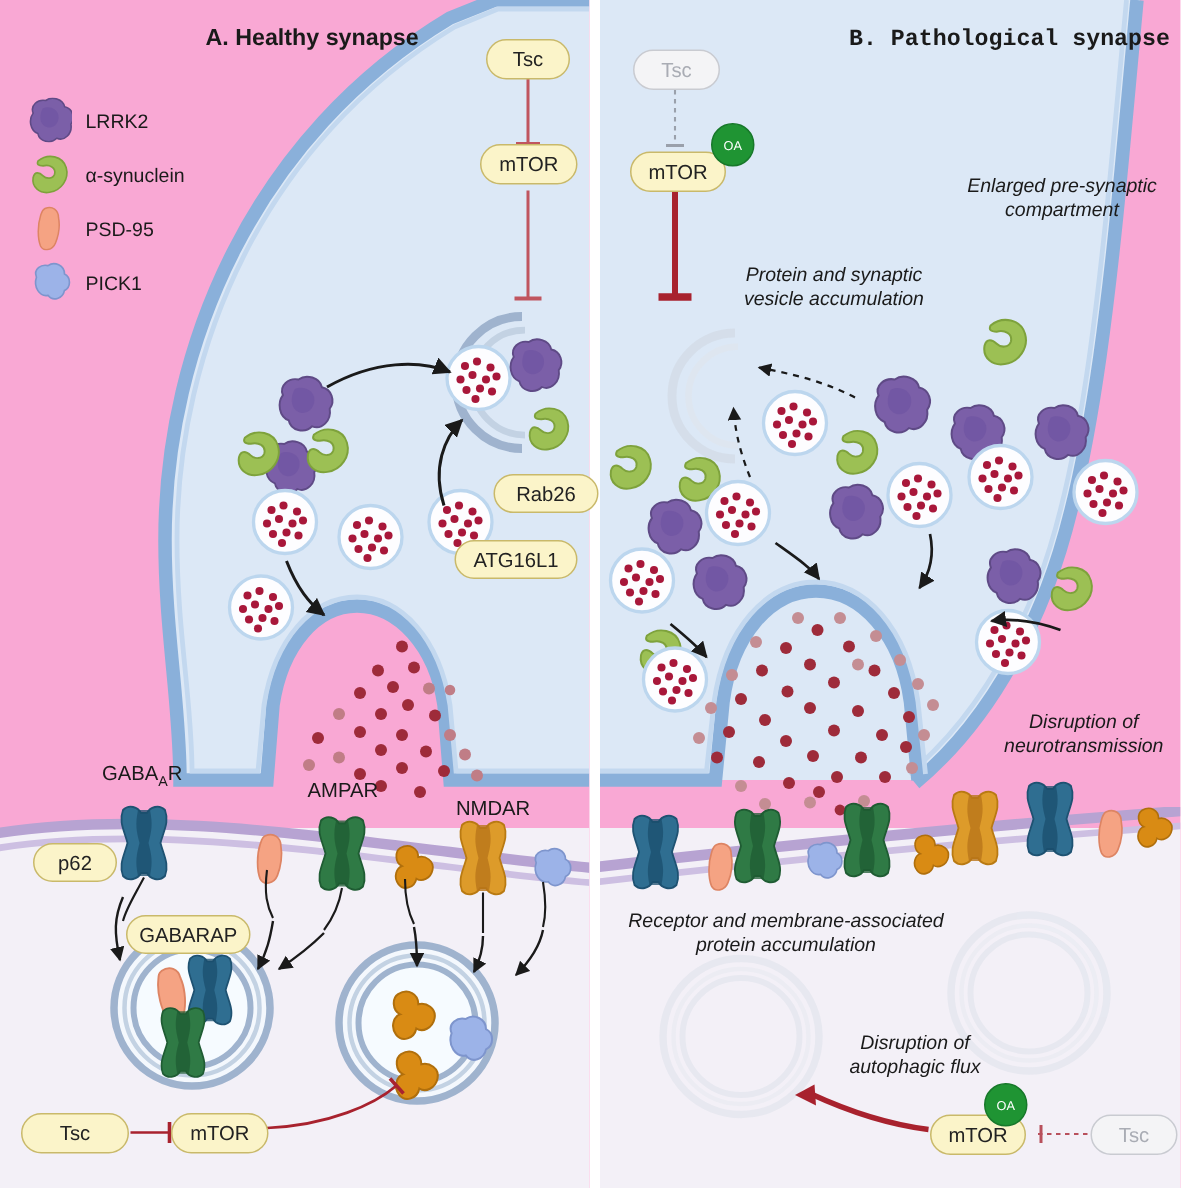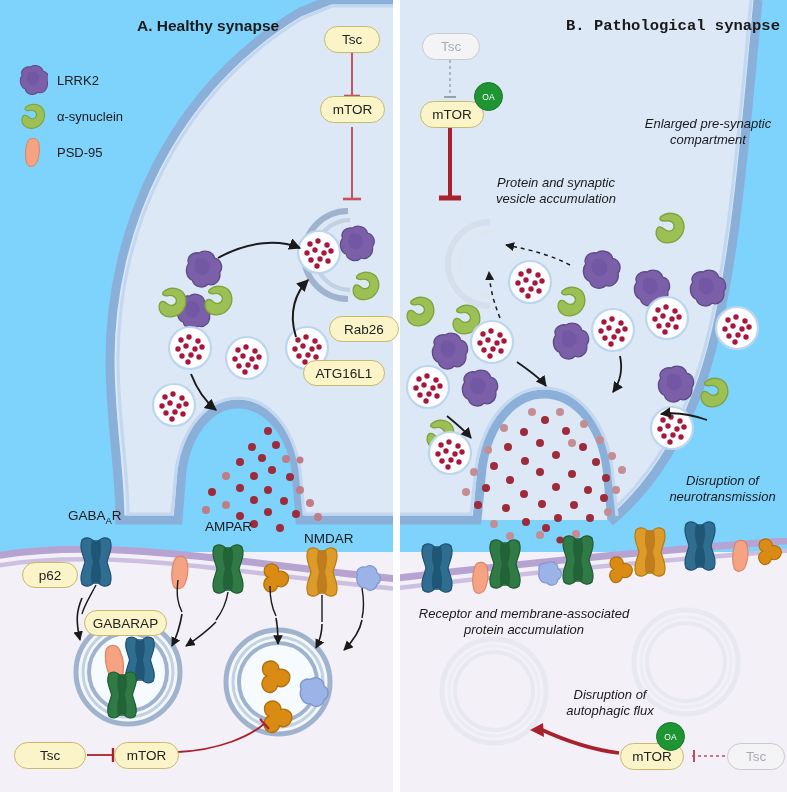--- a/index.html
+++ b/index.html
@@ -1,17 +1,17 @@
 <!DOCTYPE html>
 <html><head>
 <meta charset="utf-8">
 <style>
   html,body{margin:0;padding:0;background:#fff;}
   body{font-family:"Liberation Sans", sans-serif;}
-  #stage{position:relative;width:787px;height:792px;overflow:hidden;background:#7dd3fc;}
+  #stage{position:relative;width:787px;height:792px;overflow:hidden;background:#f9a8d4;}
   #stage svg.layer{position:absolute;left:0;top:0;width:787px;height:792px;}
   .panel-title{position:absolute;font-weight:bold;font-size:15.5px;color:#1a1a1a;white-space:nowrap;}
   #titleA{left:137px;top:17px;}
   #titleB{left:566px;top:17px;font-family:Liberation Mono, monospace;}
   .legend{position:absolute;left:18px;top:62px;width:150px;}
   .legend-row{display:flex;align-items:center;height:36px;}
   .legend-swatch{width:30px;height:30px;flex:0 0 30px;margin-right:9px;}
   .legend-label{font-size:13px;color:#1a1a1a;white-space:nowrap;text-align:right;}
   .node{position:absolute;box-sizing:border-box;display:flex;align-items:center;
         justify-content:center;border-radius:14px;font-size:13.5px;color:#222;
@@ -430,20 +430,26 @@
           <use href="#blobSyn" transform="translate(3,3) scale(1.1)"></use>
         </svg>
       <span class="legend-label">α-synuclein</span>
     </div>
     <div class="legend-row">
       <svg class="legend-swatch" viewBox="0 0 30 30">
           <use href="#blobPSD" transform="translate(6,1) scale(1.0)"></use>
         </svg>
       <span class="legend-label">PSD-95</span>
     </div>
+    <div class="legend-row">
+      <svg class="legend-swatch" viewBox="0 0 30 30">
+          <use href="#blobPICK" transform="translate(3,3) scale(1.1)"></use>
+        </svg>
+      <span class="legend-label">PICK1</span>
+    </div>
   </div>
 
   <div class="node" style="left:324px;top:26px;width:56px;height:27px;">Tsc</div>
   <div class="node" style="left:320px;top:96px;width:65px;height:27px;">mTOR</div>
   <div class="node" style="left:309px;top:316px;width:70px;height:26px;margin-left:20px;">Rab26</div>
   <div class="node" style="left:303px;top:360px;width:82px;height:26px;">ATG16L1</div>
   <div class="node" style="left:22px;top:562px;width:56px;height:26px;">p62</div>
   <div class="node" style="left:84px;top:570px;width:83px;height:26px;margin-top:40px;">GABARAP</div>
   <div class="node" style="left:14px;top:742px;width:72px;height:27px;">Tsc</div>
   <div class="node" style="left:114px;top:742px;width:65px;height:27px;">mTOR</div>

